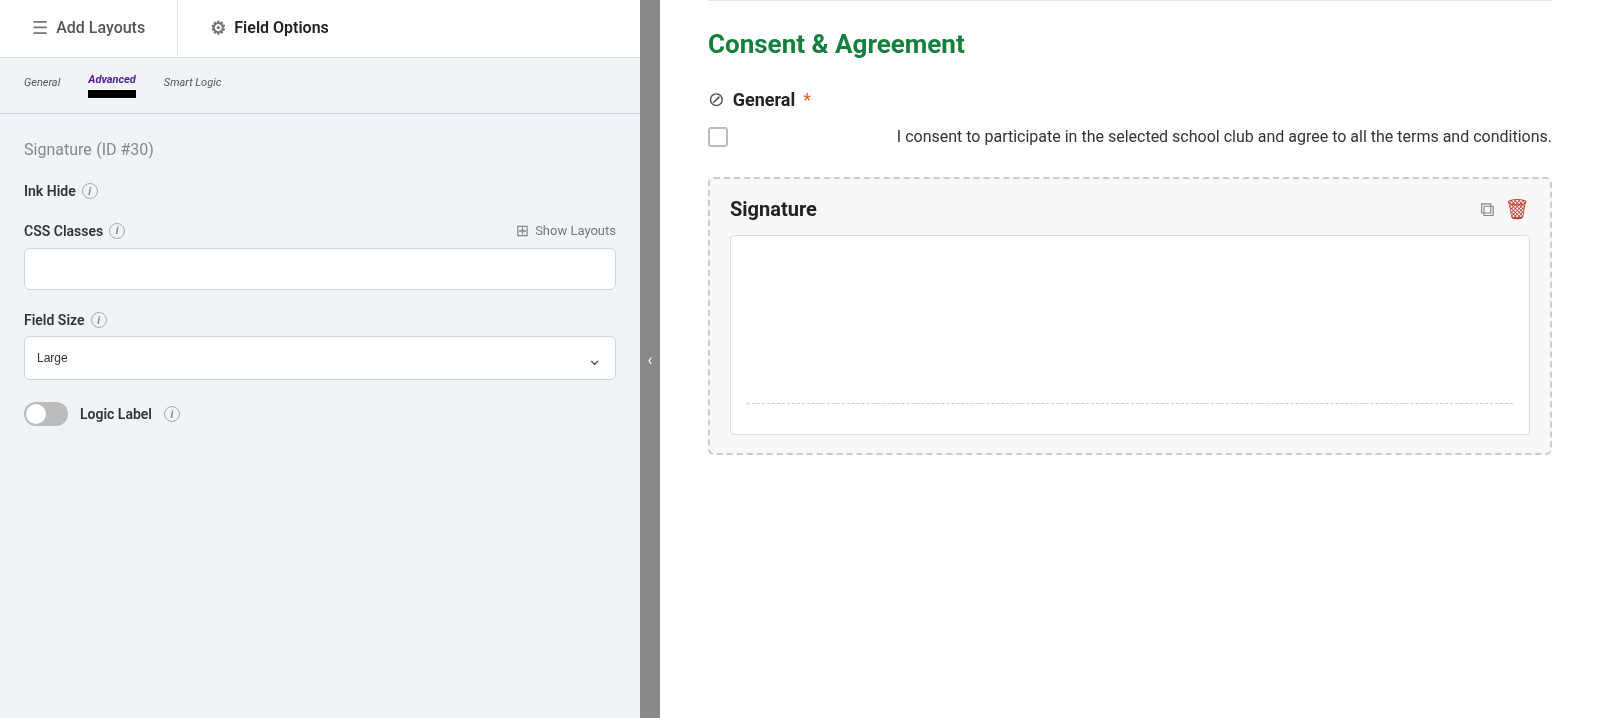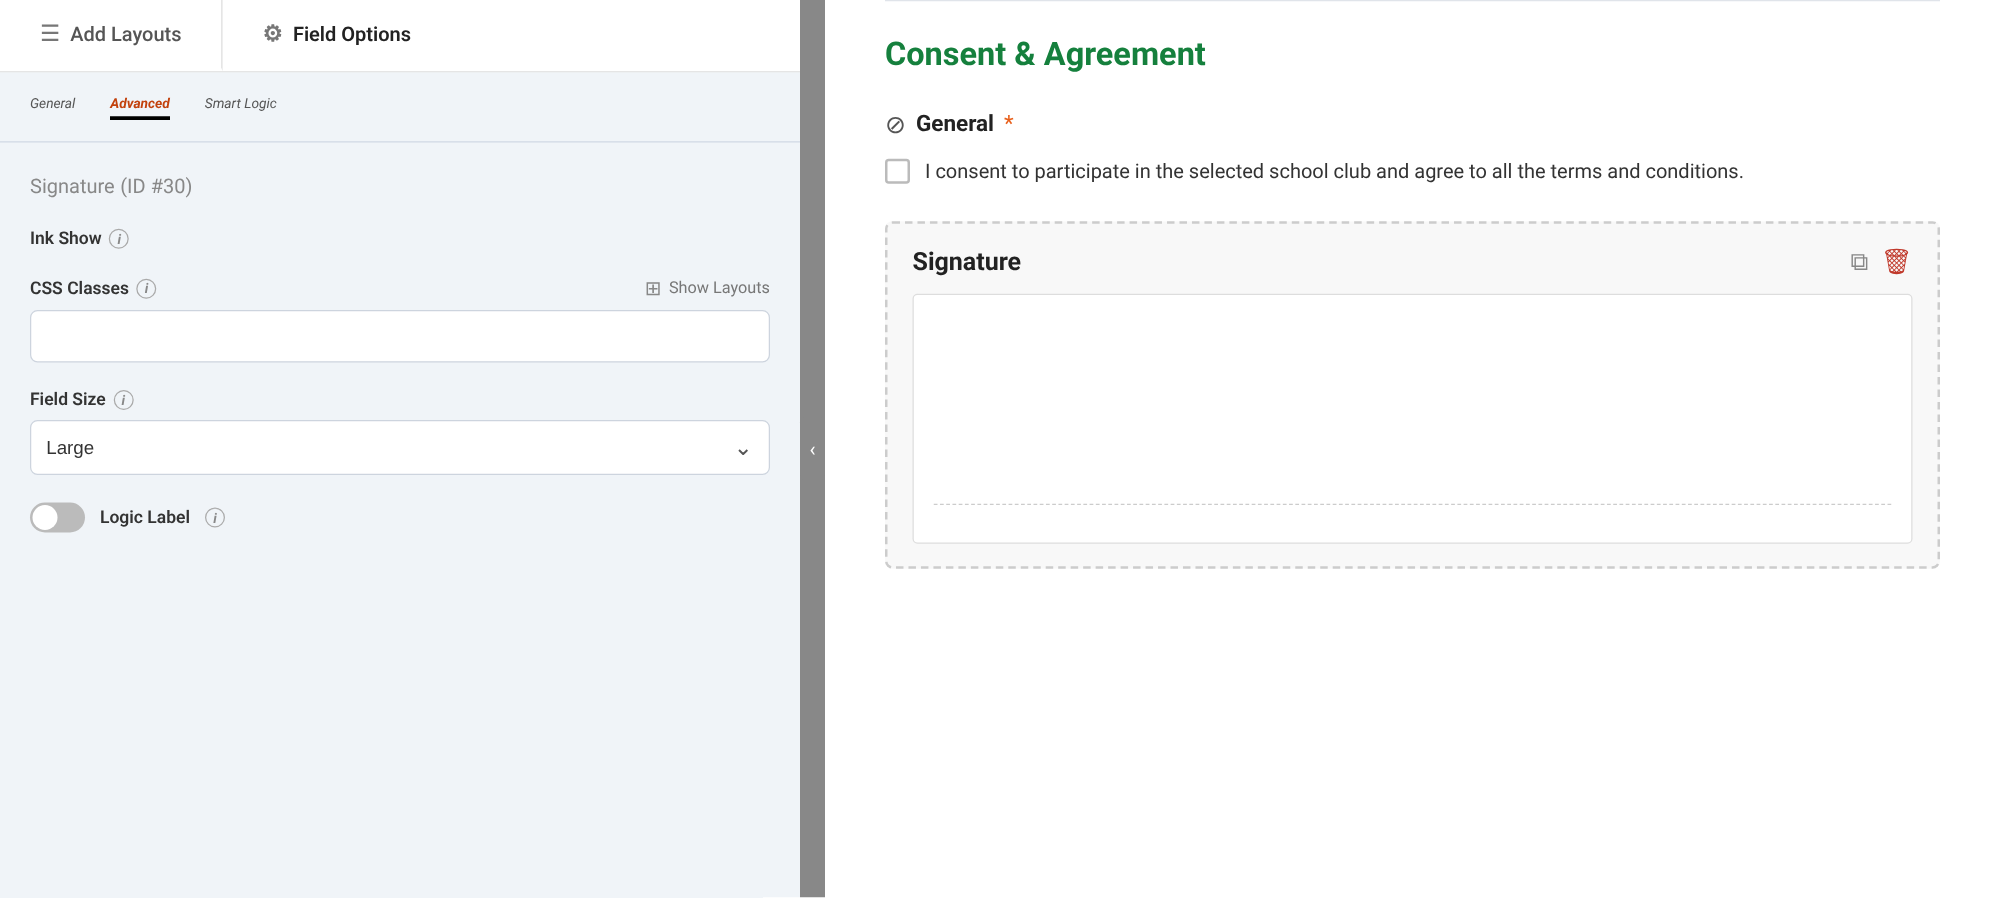--- a/index.html
+++ b/index.html
@@ -68,23 +68,23 @@
     .sub-tab {
       font-size: 11px;
       color: #555;
       cursor: pointer;
       padding-bottom: 4px;
       border-bottom: 3px solid transparent;
       font-style: italic;
     }
 
     .sub-tab.active {
-      color: #c2410c;
+      color: #4c1d95;
       font-weight: 700;
-      border-bottom: 3px solid #000000;
+      border-bottom: 8px solid #000000;
     }
 
     
     .panel-content {
       padding: 24px 24px;
       flex: 1;
       overflow-y: auto;
     }
 
     .field-title {
@@ -191,21 +191,21 @@
     }
 
     .select-input {
       width: 100%;
       border: 1.5px solid #cdd4de;
       border-radius: 6px;
       height: 44px;
       background: #fff;
       outline: none;
       padding: 0 12px;
-      font-size: 15px;
+      font-size: 12px;
       color: #333;
       appearance: none;
       cursor: pointer;
     }
 
     .select-wrapper {
       position: relative;
     }
 
     .select-chevron {
@@ -316,20 +316,21 @@
     .required-star {
       color: #e8601c;
       font-size: 18px;
     }
 
     .consent-check-row {
       display: flex;
       align-items: flex-start;
       gap: 12px;
       margin-bottom: 28px;
+      justify-content: space-between;
     }
 
     .consent-checkbox {
       width: 20px;
       height: 20px;
       border: 2px solid #bbb;
       border-radius: 3px;
       margin-top: 2px;
       flex-shrink: 0;
       background: #fff;
@@ -420,21 +421,21 @@
 
   <div class="panel-content">
 
     <div class="field-title">
       <span>Signature</span>
       <span>(ID #30)</span>
     </div>
 
     <div class="form-group">
       <div class="form-label">
-        <span>Ink Show</span>
+        <span>Ink Hide</span>
         <span class="help-icon">i</span>
       </div>
     </div>
 
     <div class="form-group">
       <div class="css-classes-header">
         <div class="form-label" style="margin-bottom:0">
           <span>CSS Classes</span>
           <span class="help-icon">i</span>
         </div>

